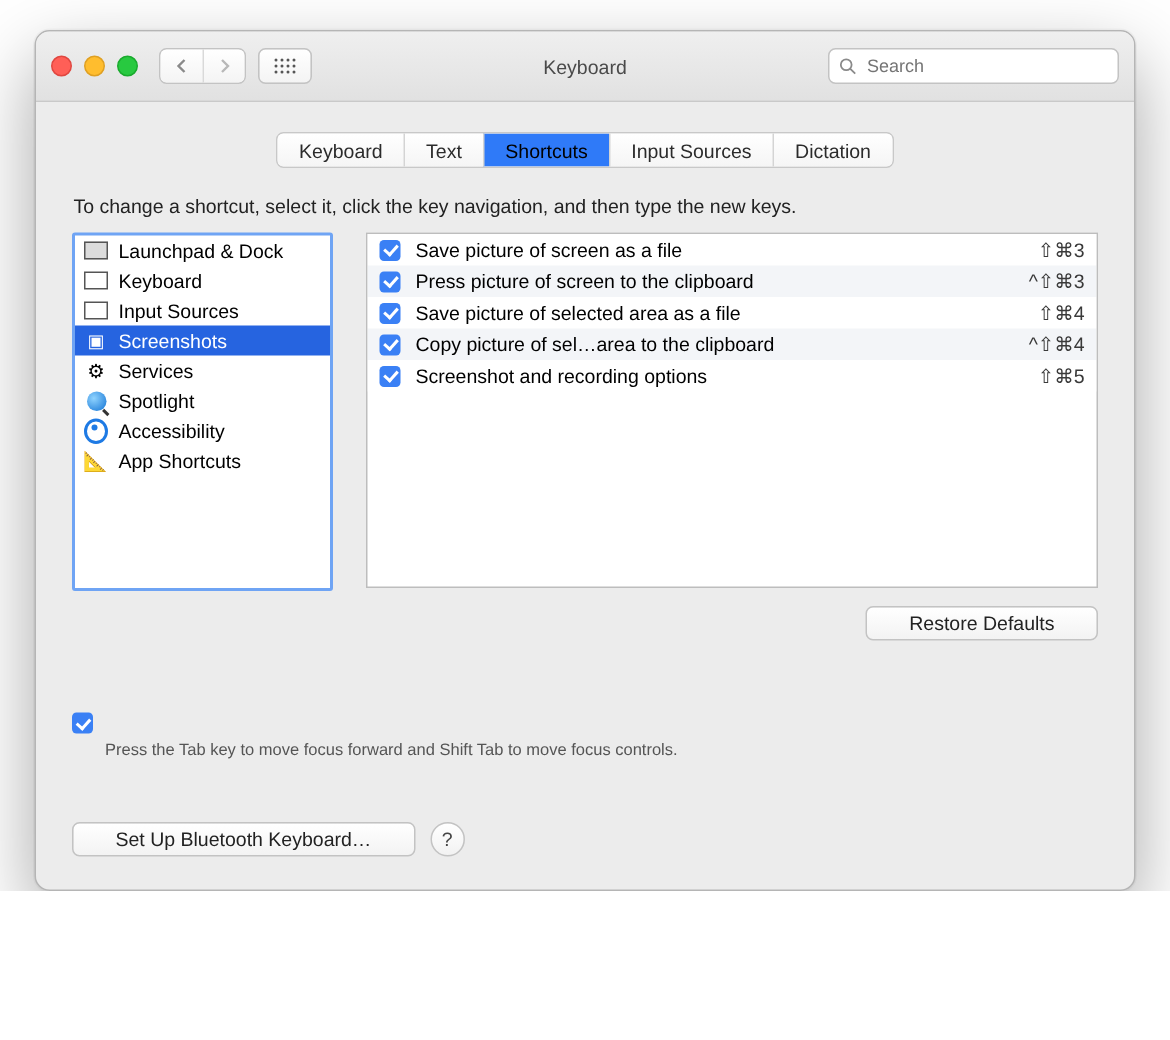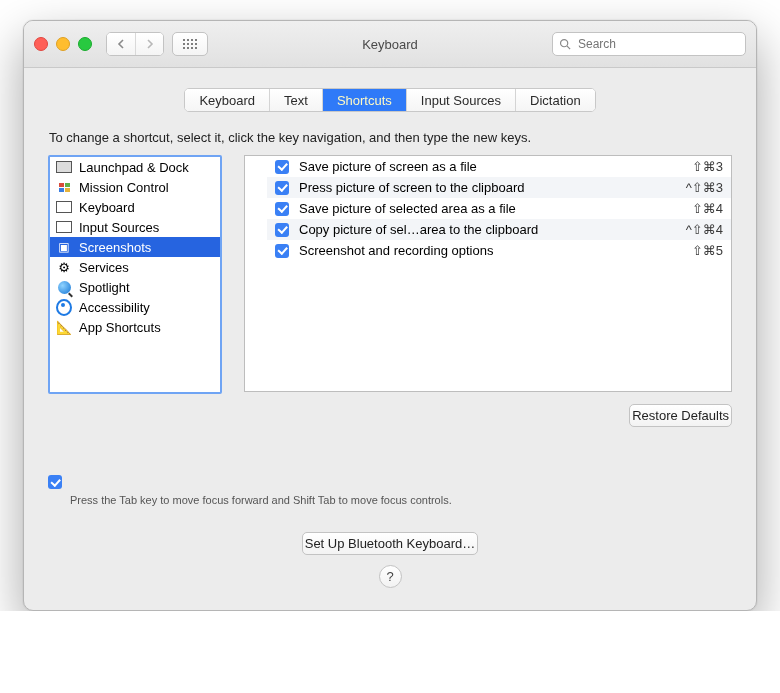--- a/index.html
+++ b/index.html
@@ -36,55 +36,55 @@
     background:#ffffff;display:flex;align-items:center;padding:0 6px;color:#888;gap:5px;
   }
   .search input{border:none;outline:none;flex:1;font-size:12px;background:transparent;color:#000000;}
 
   
   .body{padding:20px 24px 22px 24px;}
   .tabbar{display:flex;justify-content:center;margin:0 0 18px 0;}
   .tabs{display:flex;border:1px solid #c8c8c8;border-radius:5px;overflow:hidden;height:22px;background:#fff;}
   .tabs .tab{padding:0 14px;display:flex;align-items:center;font-size:13px;color:#2b2b2b;background:linear-gradient(#ffffff,#f5f5f5);}
   .tabs .tab+.tab{border-left:1px solid #d4d4d4;}
-  .tabs .tab.selected{background:#2f7af8;color:#fef9c3;}
+  .tabs .tab.selected{background:#2f7af8;color:#000000;}
 
   .instruction{font-size:13px;color:#222;margin:0 0 10px 1px;}
 
   .panes{display:flex;gap:22px;align-items:flex-start;}
   .list{
     width:170px;height:235px;border:2.5px solid #6fa4f4;border-radius:2px;background:#fff;
     overflow:hidden;
   }
   .row{display:flex;align-items:center;gap:7px;height:20px;padding:0 6px;font-size:13px;}
   .row .icn{width:16px;height:16px;display:flex;align-items:center;justify-content:center;font-size:12px;}
   .row.selected{background:#2664e0;color:#fff;}
 
   .sc-list{
     flex:1;height:235px;border:1px solid #bdbdbd;border-radius:0;background:#fff;
     overflow:hidden;position:relative;
   }
-  .sc-row{display:flex;align-items:center;height:21px;padding:0 8px 0 8px;gap:10px;font-size:13px;margin-left:22px;}
+  .sc-row{display:flex;align-items:center;height:21px;padding:0 8px 0 8px;gap:10px;font-size:13px;}
   .sc-row:nth-child(odd){background:#fff;}
   .sc-row:nth-child(even){background:#f3f5f8;}
   .sc-row .cb{width:14px;height:14px;border-radius:3px;background:#3a80f5;display:flex;align-items:center;justify-content:center;flex:0 0 14px;}
   .sc-row .cb::after{content:"";width:4px;height:7px;border:solid #fff;border-width:0 2px 2px 0;transform:rotate(42deg) translateY(-1px);}
   .sc-row .lbl{flex:1;white-space:nowrap;overflow:hidden;text-overflow:ellipsis;}
   .sc-row .keys{color:#3a3a3a;font-size:13px;letter-spacing:0px;white-space:nowrap;}
 
   .restore-row{display:flex;justify-content:flex-end;margin-top:10px;}
-  .mac-btn{border:1px solid #c3c3c3;border-radius:5px;background:linear-gradient(#ffffff,#f3f3f3);padding:3px 2px;font-size:13px;color:#222;}
+  .mac-btn{border:1px solid #c3c3c3;border-radius:5px;background:linear-gradient(#ffffff,#f3f3f3);padding:3px 28px;font-size:13px;color:#222;}
 
   .nav-block{margin-top:48px;}
   .nav-check{display:flex;align-items:center;gap:8px;font-size:13px;}
   .nav-check .cb{width:14px;height:14px;border-radius:3px;background:#3a80f5;display:flex;align-items:center;justify-content:center;}
   .nav-check .cb::after{content:"";width:4px;height:7px;border:solid #fff;border-width:0 2px 2px 0;transform:rotate(42deg) translateY(-1px);}
   .nav-sub{font-size:11px;color:#555;margin:5px 0 0 22px;}
 
-  .footer{display:flex;align-items:center;gap:10px;margin-top:26px;flex-direction:column;}
+  .footer{display:flex;align-items:center;gap:10px;margin-top:42px;}
   .help{width:21px;height:21px;border-radius:50%;border:1px solid #c3c3c3;background:linear-gradient(#ffffff,#f2f2f2);display:flex;align-items:center;justify-content:center;font-size:13px;color:#444;}
   .ic-box{width:14px;height:10px;border:1px solid #555;background:#dcdcdc;}
   .ic-cam{font-size:12px;}
   .ic-gear{font-size:13px;}
   .ic-mag{width:13px;height:13px;border-radius:50%;background:radial-gradient(circle at 35% 35%,#8fd3ff,#1273d4);position:relative;}
   .ic-mag::after{content:"";position:absolute;right:-2px;bottom:-2px;width:5px;height:2px;background:#333;transform:rotate(45deg);}
   .ic-acc{width:13px;height:13px;border-radius:50%;border:2px solid #1e7ae4;position:relative;}
   .ic-acc::after{content:"";position:absolute;left:3px;top:2px;width:4px;height:4px;border-radius:50%;background:#1e7ae4;}
   .ic-appsc{font-size:13px;}
   .ic-mc{display:grid;grid-template-columns:5px 5px;grid-template-rows:4px 4px;gap:1px;}
@@ -160,31 +160,20 @@
     <div class="panes">
       <div class="list" id="cat-list">
           <div class="row">
             <span class="icn">
               <div class="ic-box"></div>
             </span>
             <span>Launchpad &amp; Dock</span>
           </div>
           <div class="row">
             <span class="icn">
-              <div class="ic-mc">
-                <span></span>
-                <span></span>
-                <span></span>
-                <span></span>
-              </div>
-            </span>
-            <span>Mission Control</span>
-          </div>
-          <div class="row">
-            <span class="icn">
               <div class="ic-box" style="background:#fff"></div>
             </span>
             <span>Keyboard</span>
           </div>
           <div class="row">
             <span class="icn">
               <div class="ic-box" style="background:#fff"></div>
             </span>
             <span>Input Sources</span>
           </div>

